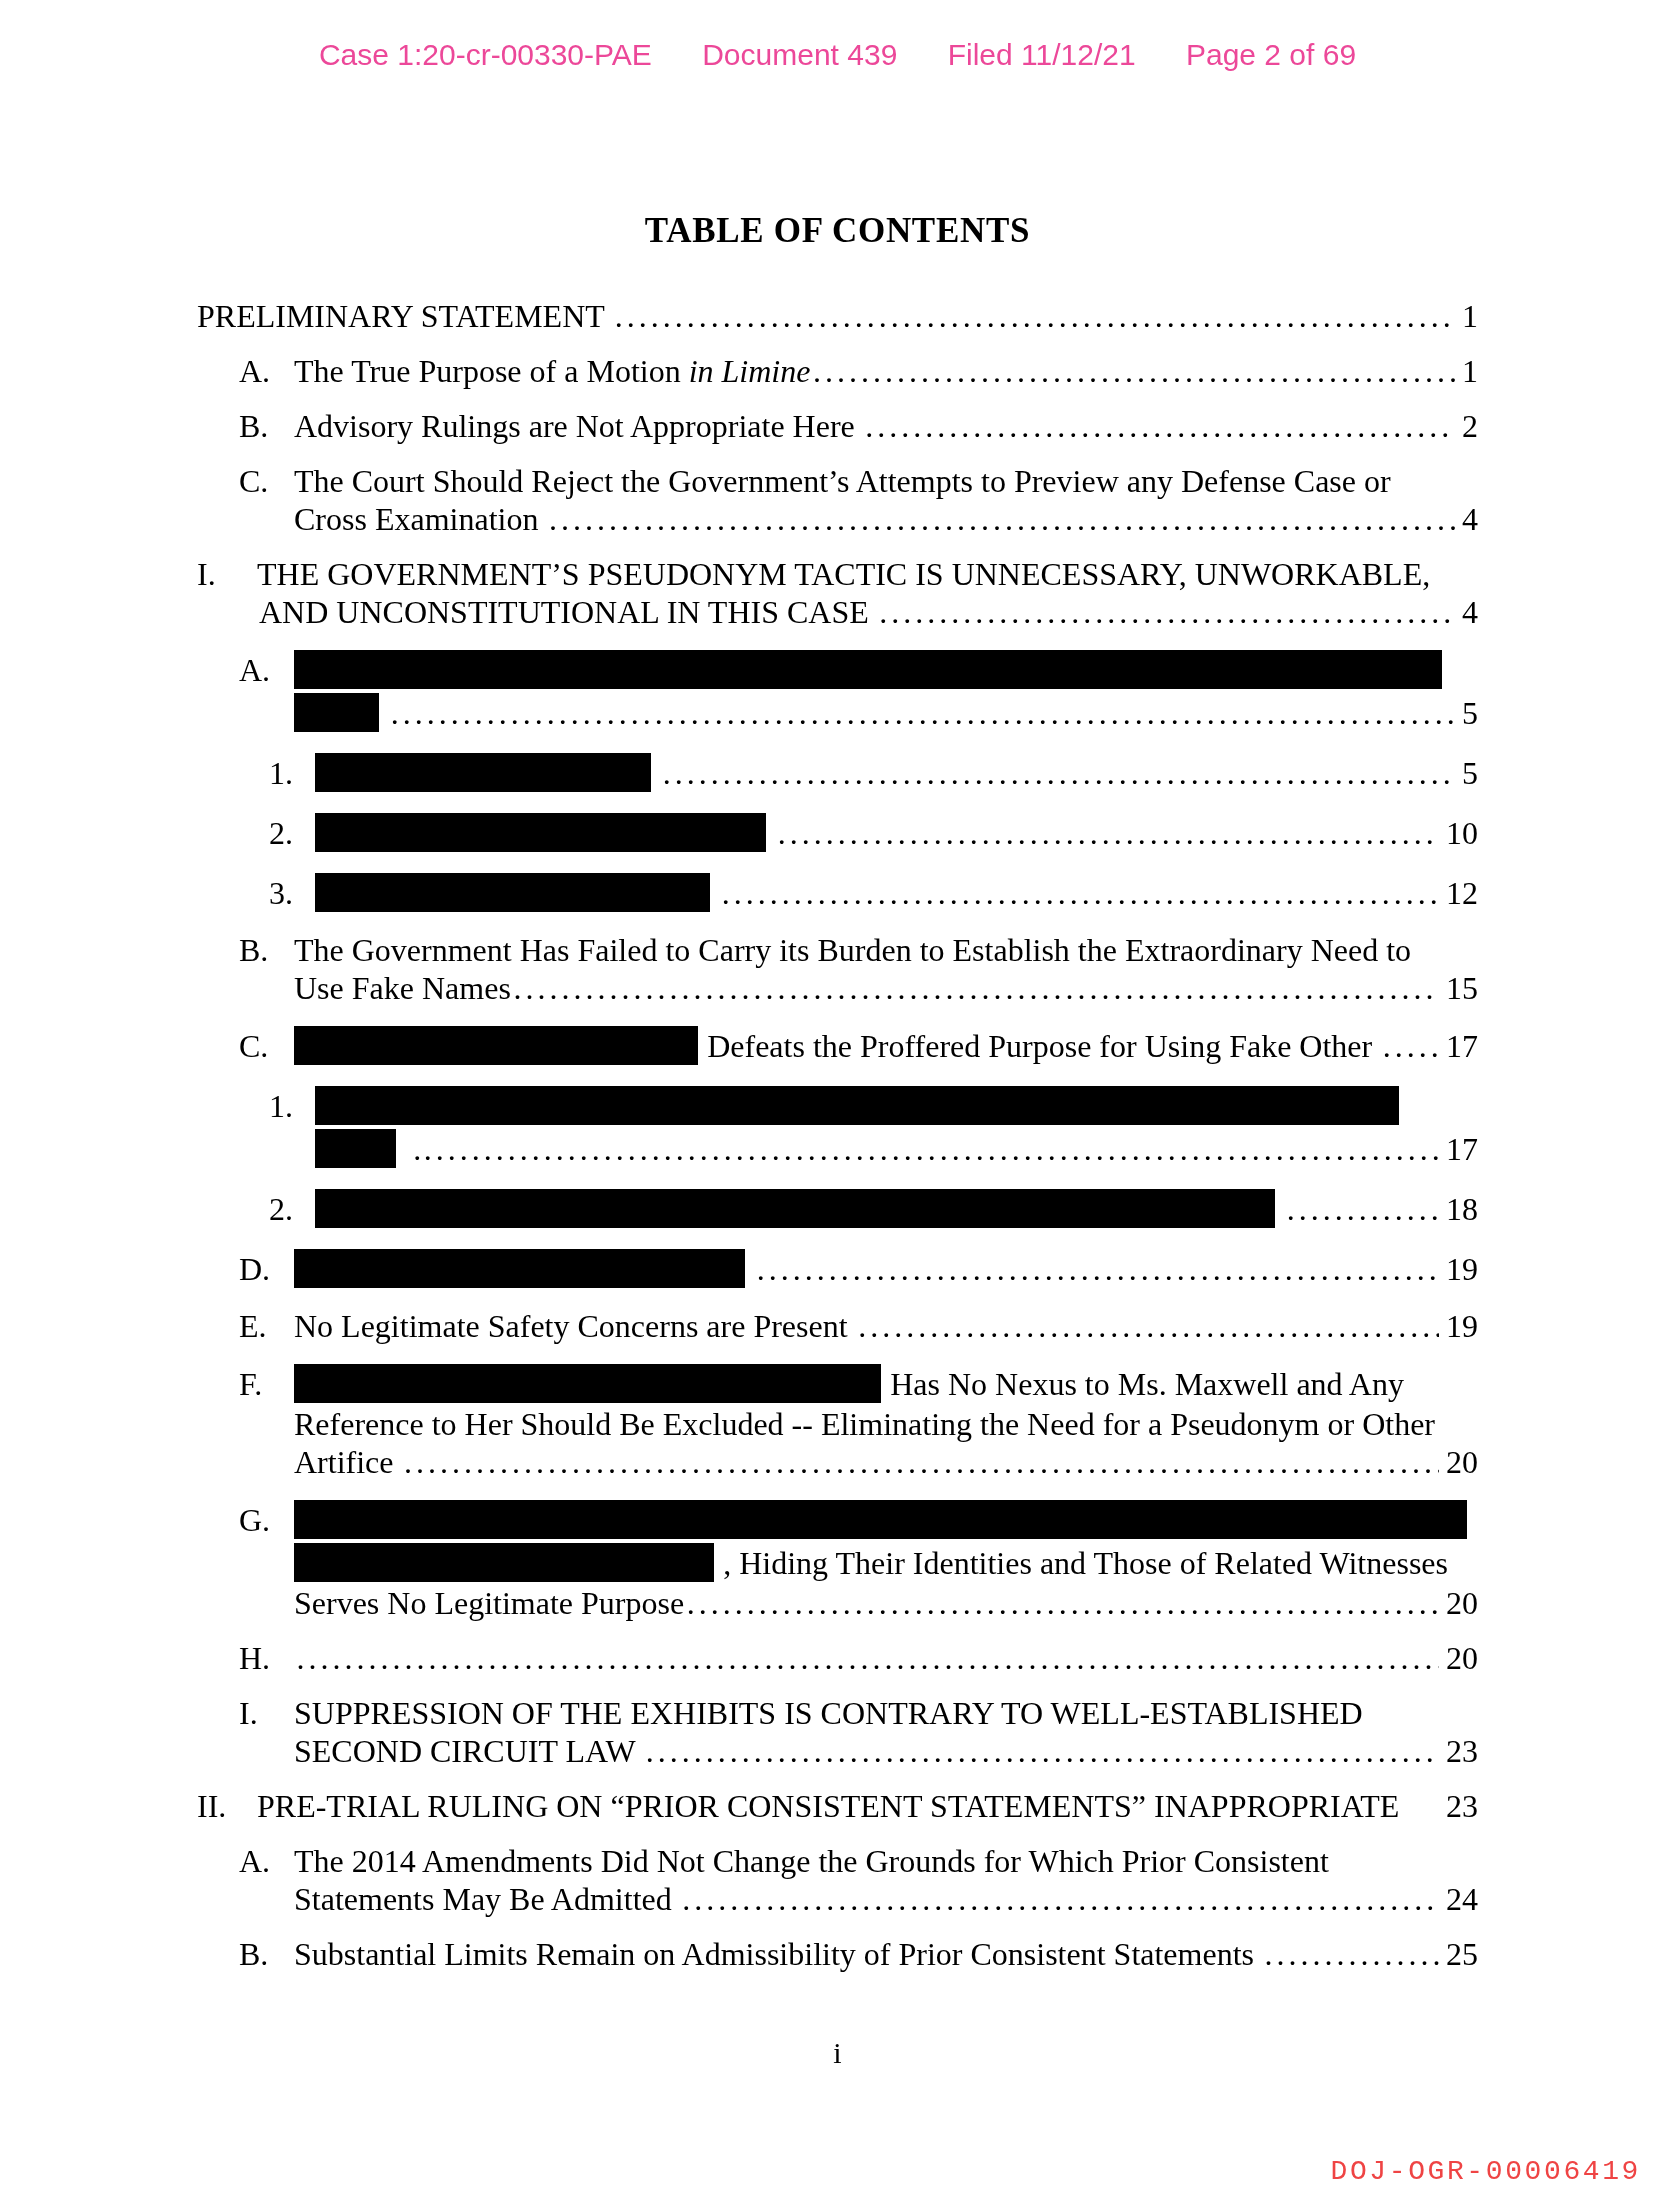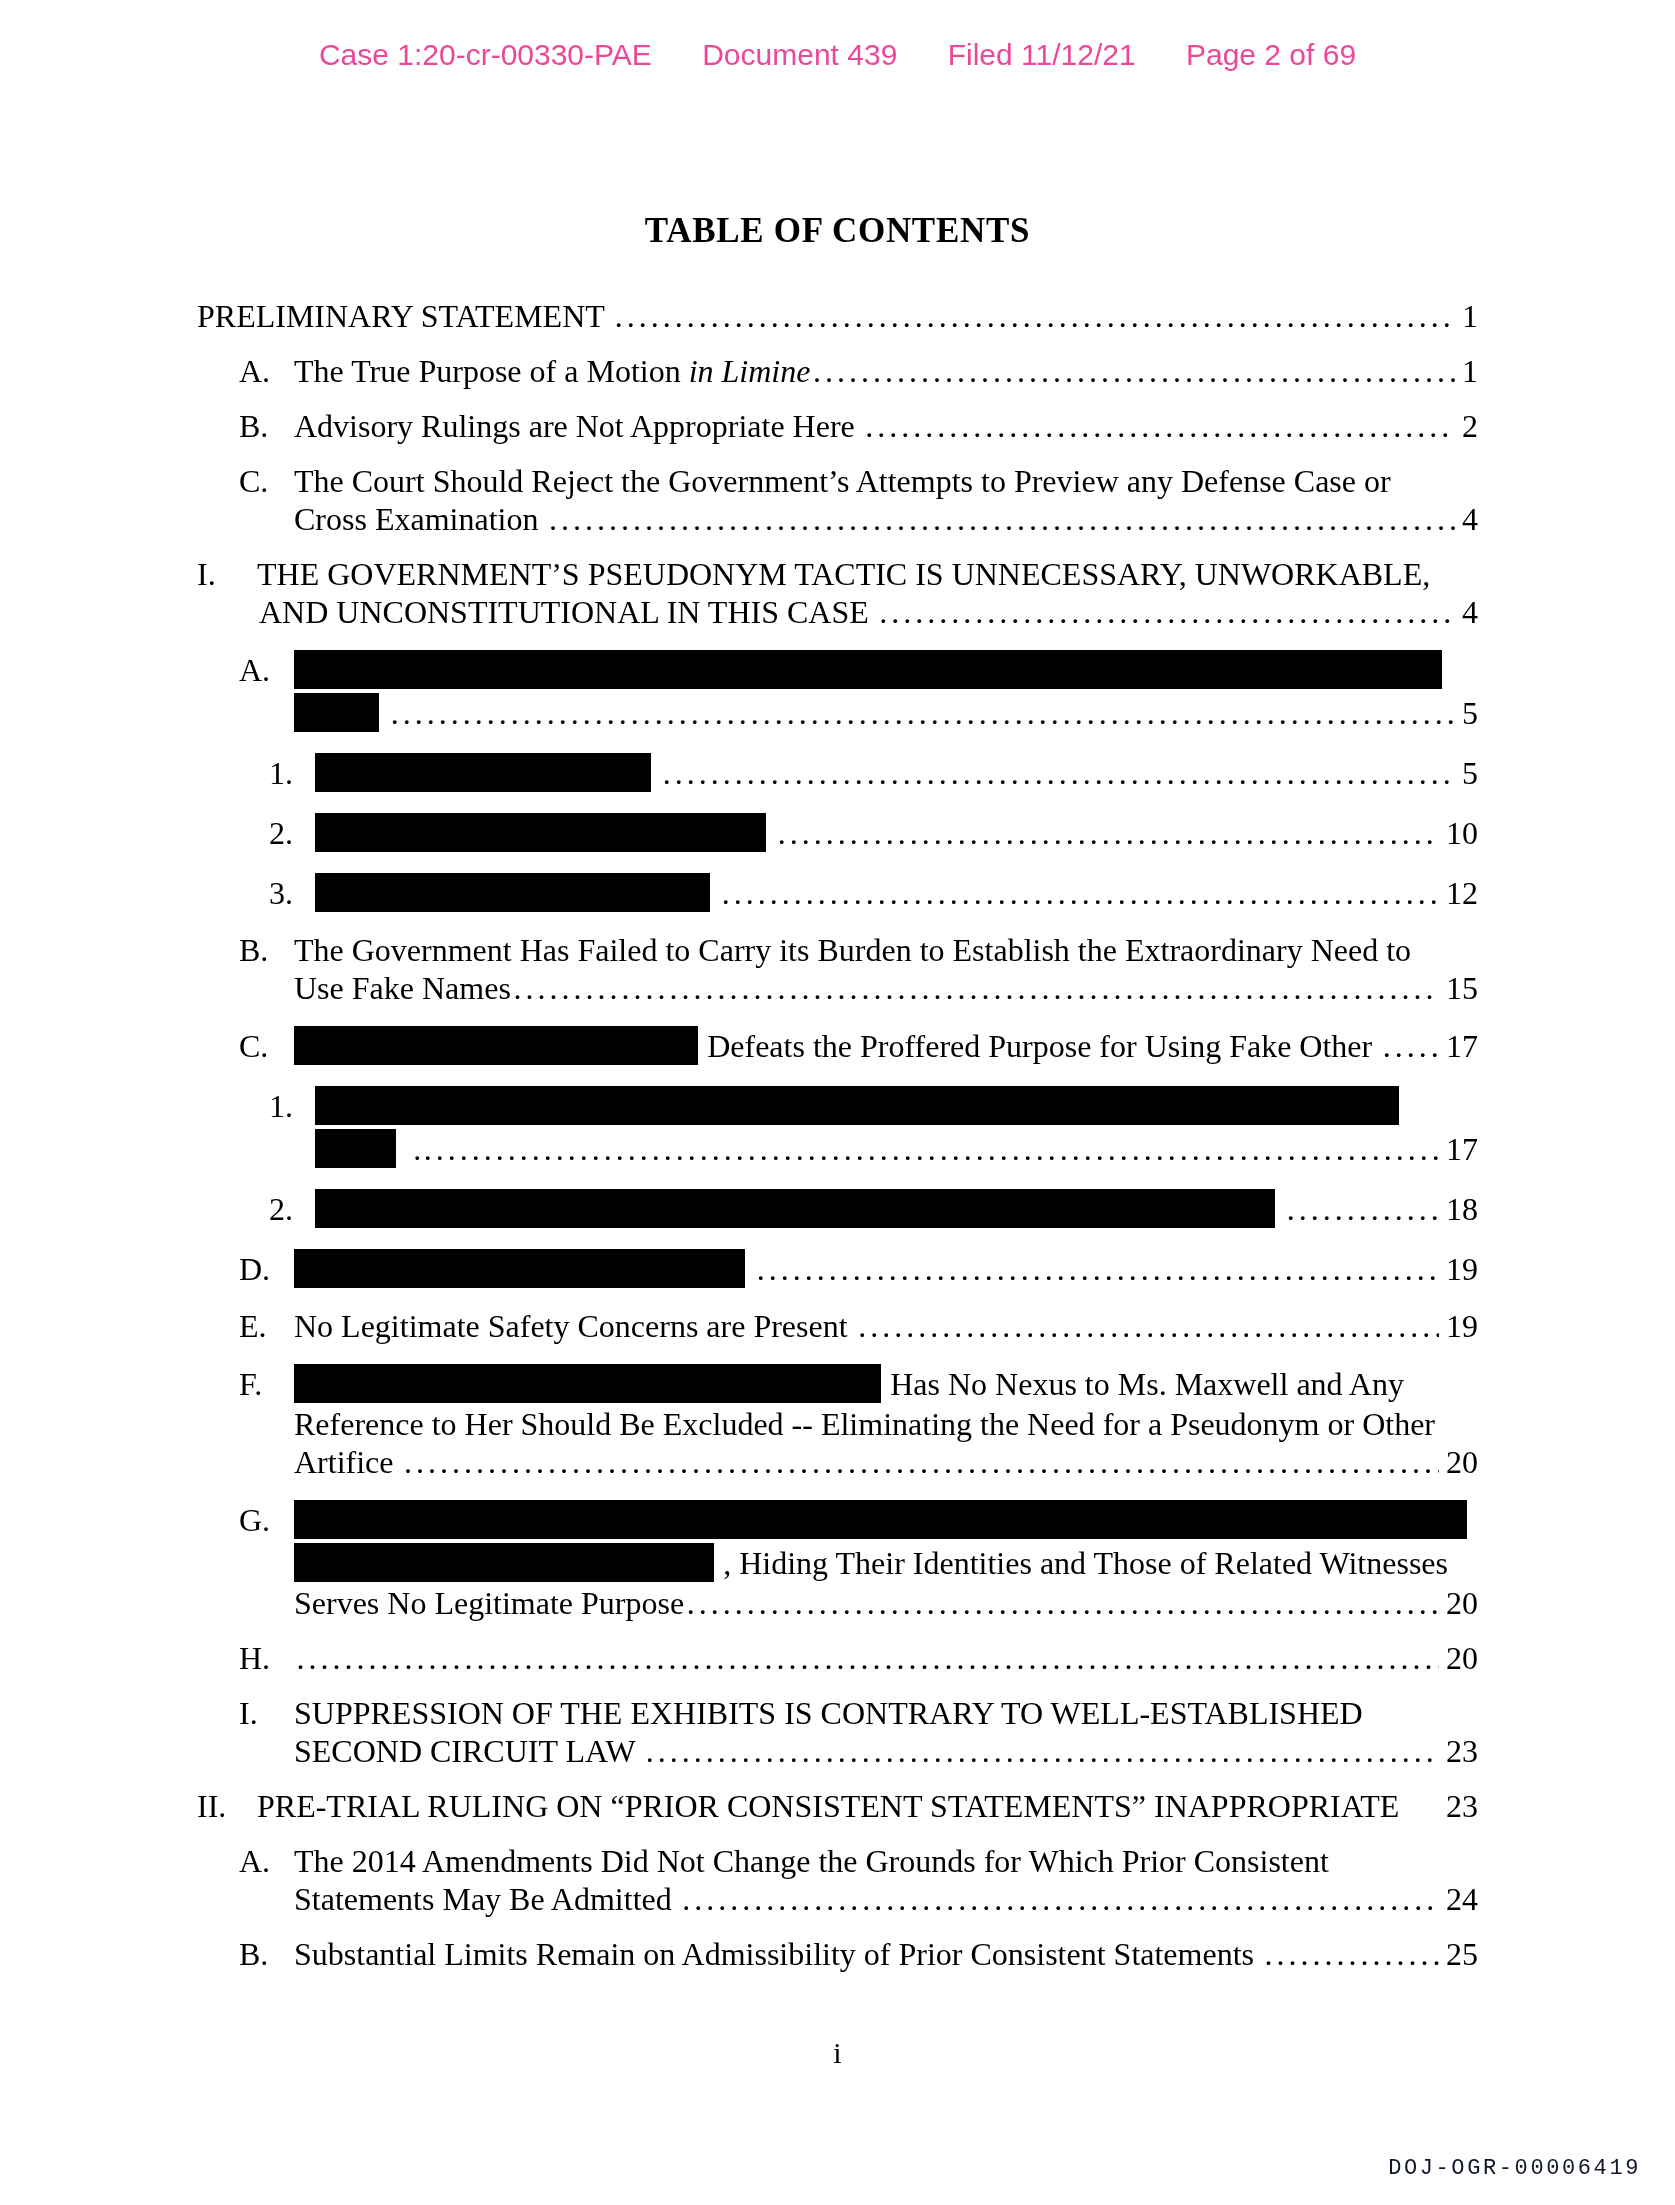--- a/index.html
+++ b/index.html
@@ -70,22 +70,22 @@
   .pg { flex:none; padding-left:6.6px; }
 
   
   .folio {
     position:absolute; top:2036px; left:0; width:100%;
     text-align:center; font-size:30px;
   }
   .bates {
     position:absolute; top:2156px; right:34px;
     font-family:"Liberation Mono", "DejaVu Sans Mono", monospace;
-    font-size:22px; letter-spacing:2.6px;
-    color:#0f172a;
+    font-size:28px; letter-spacing:2.6px;
+    color:#ef4444;
   }
 </style>
 </head>
 <body>
 
 <div class="case-header">
   <span class="hseg">Case 1:20-cr-00330-PAE</span>
   <span class="hseg">Document 439</span>
   <span class="hseg">Filed 11/12/21</span>
   <span class="hseg">Page 2 of 69</span>

